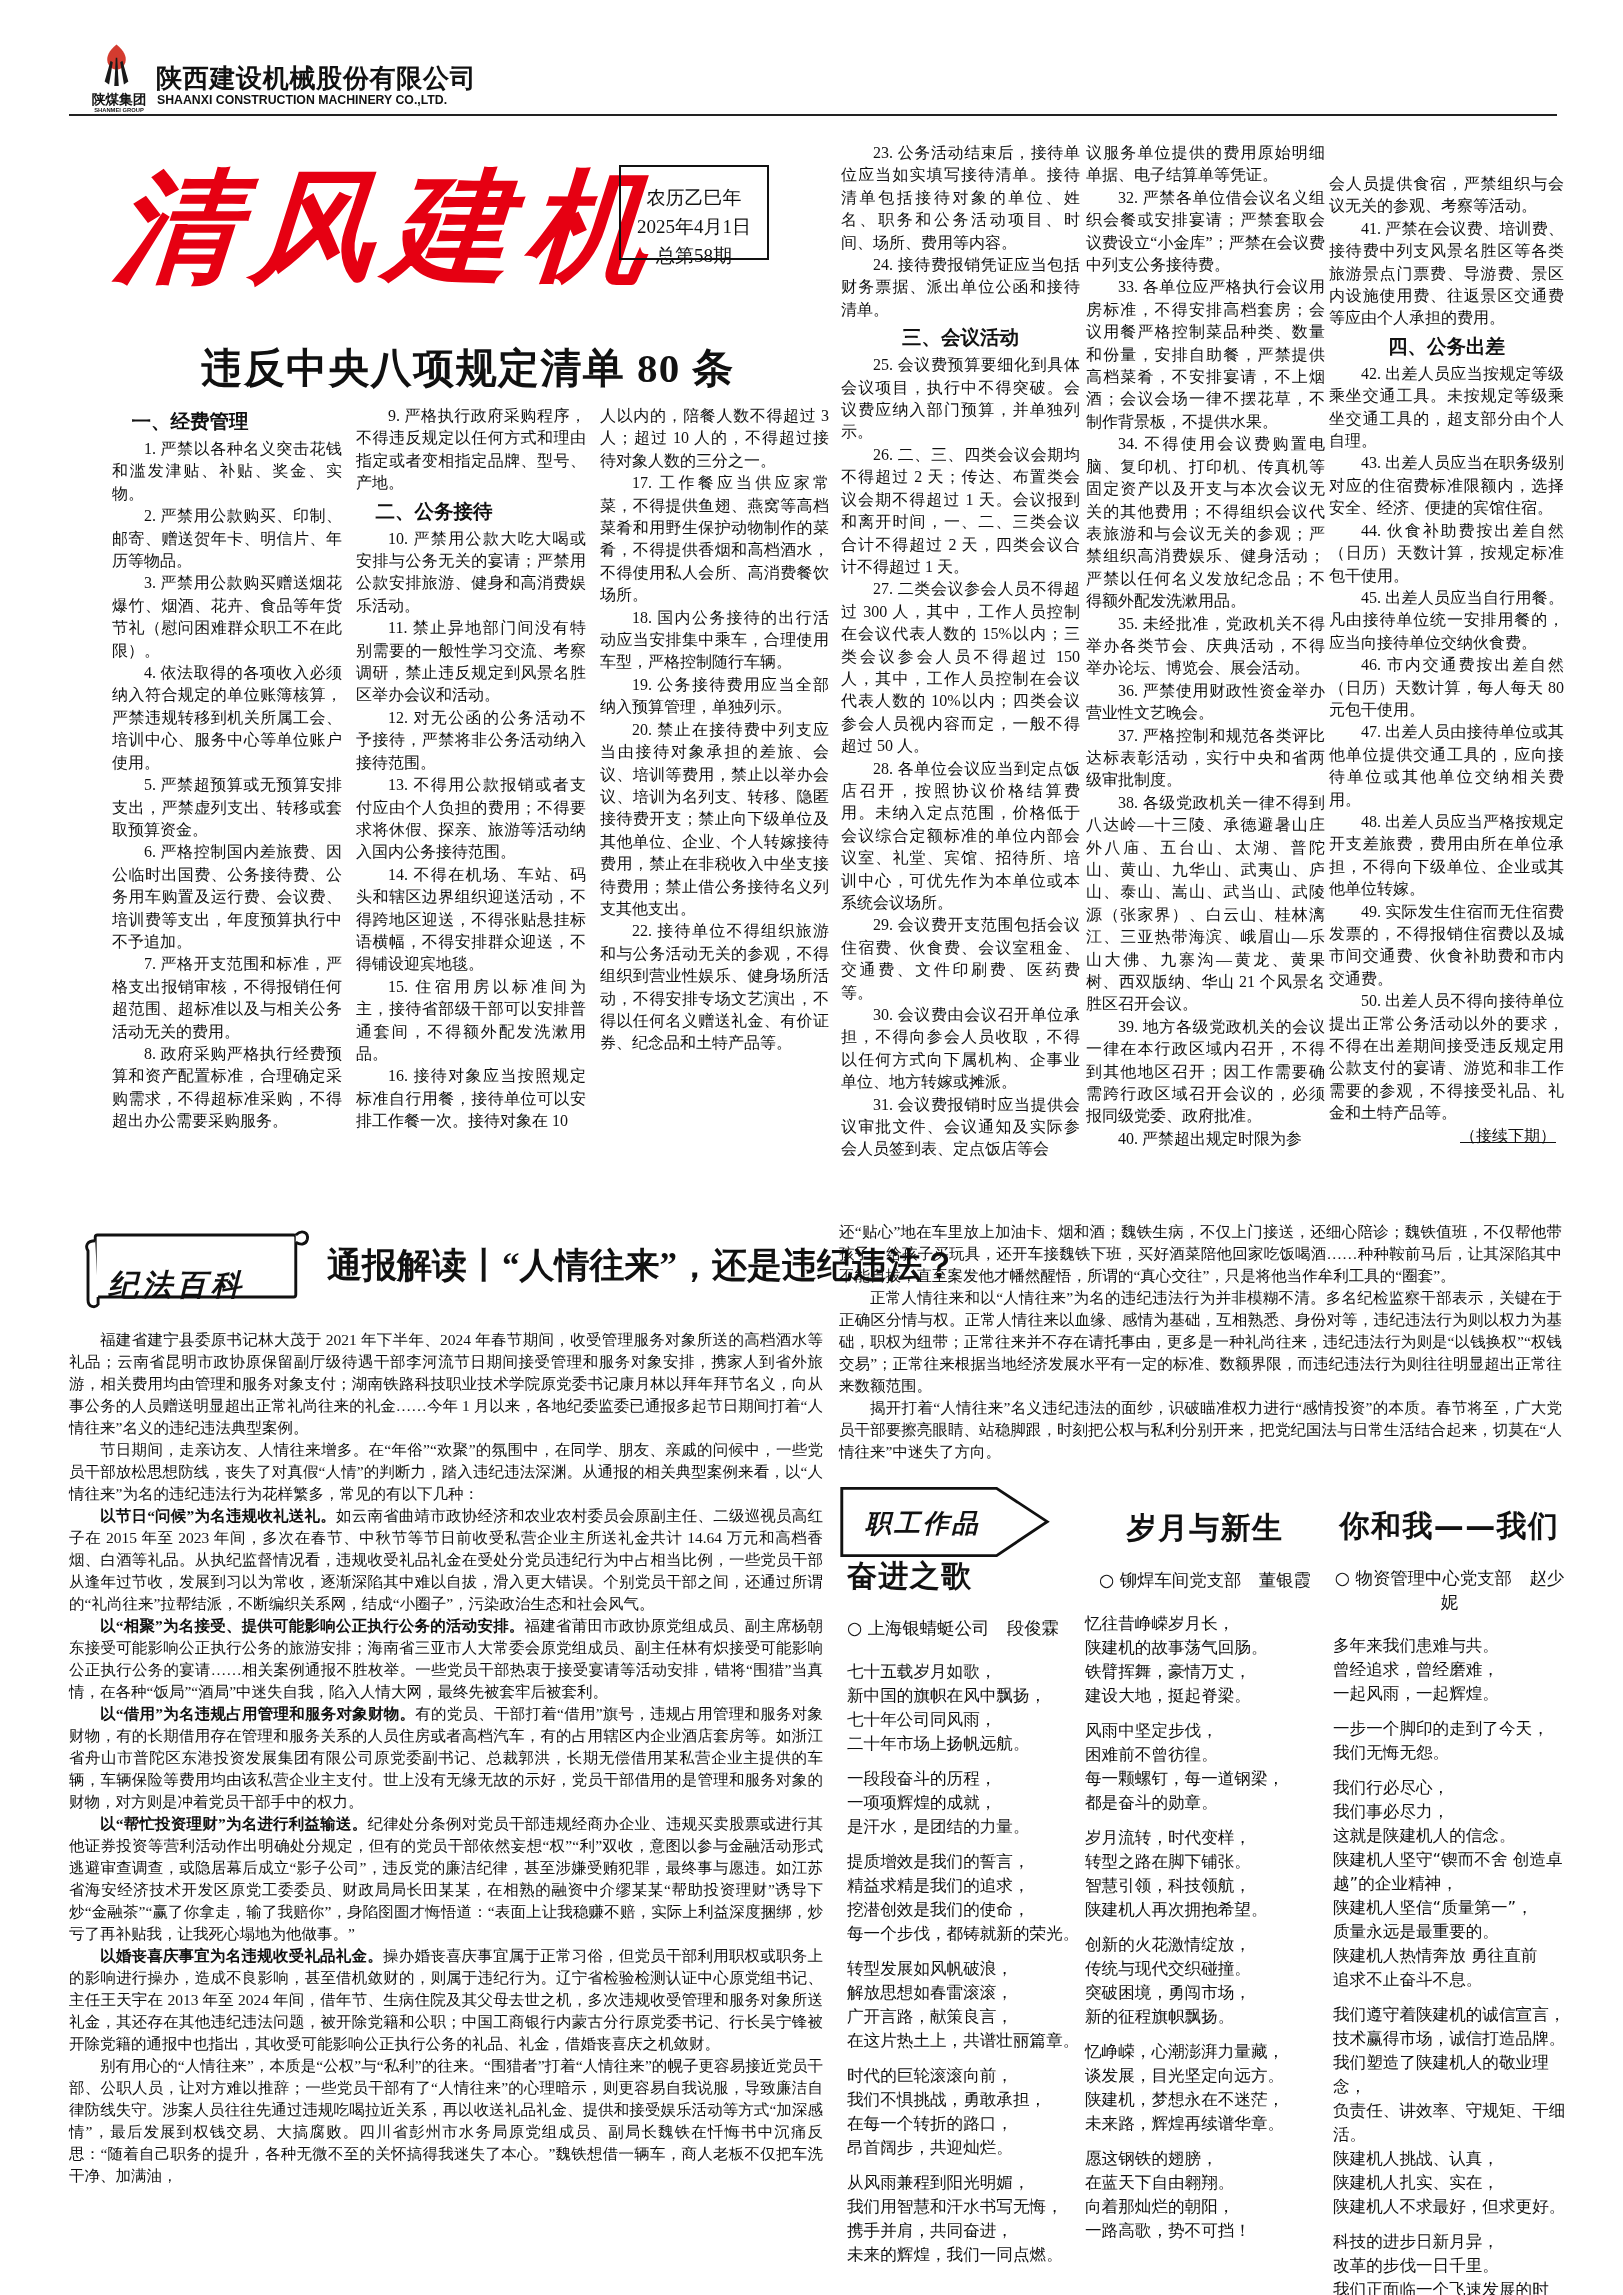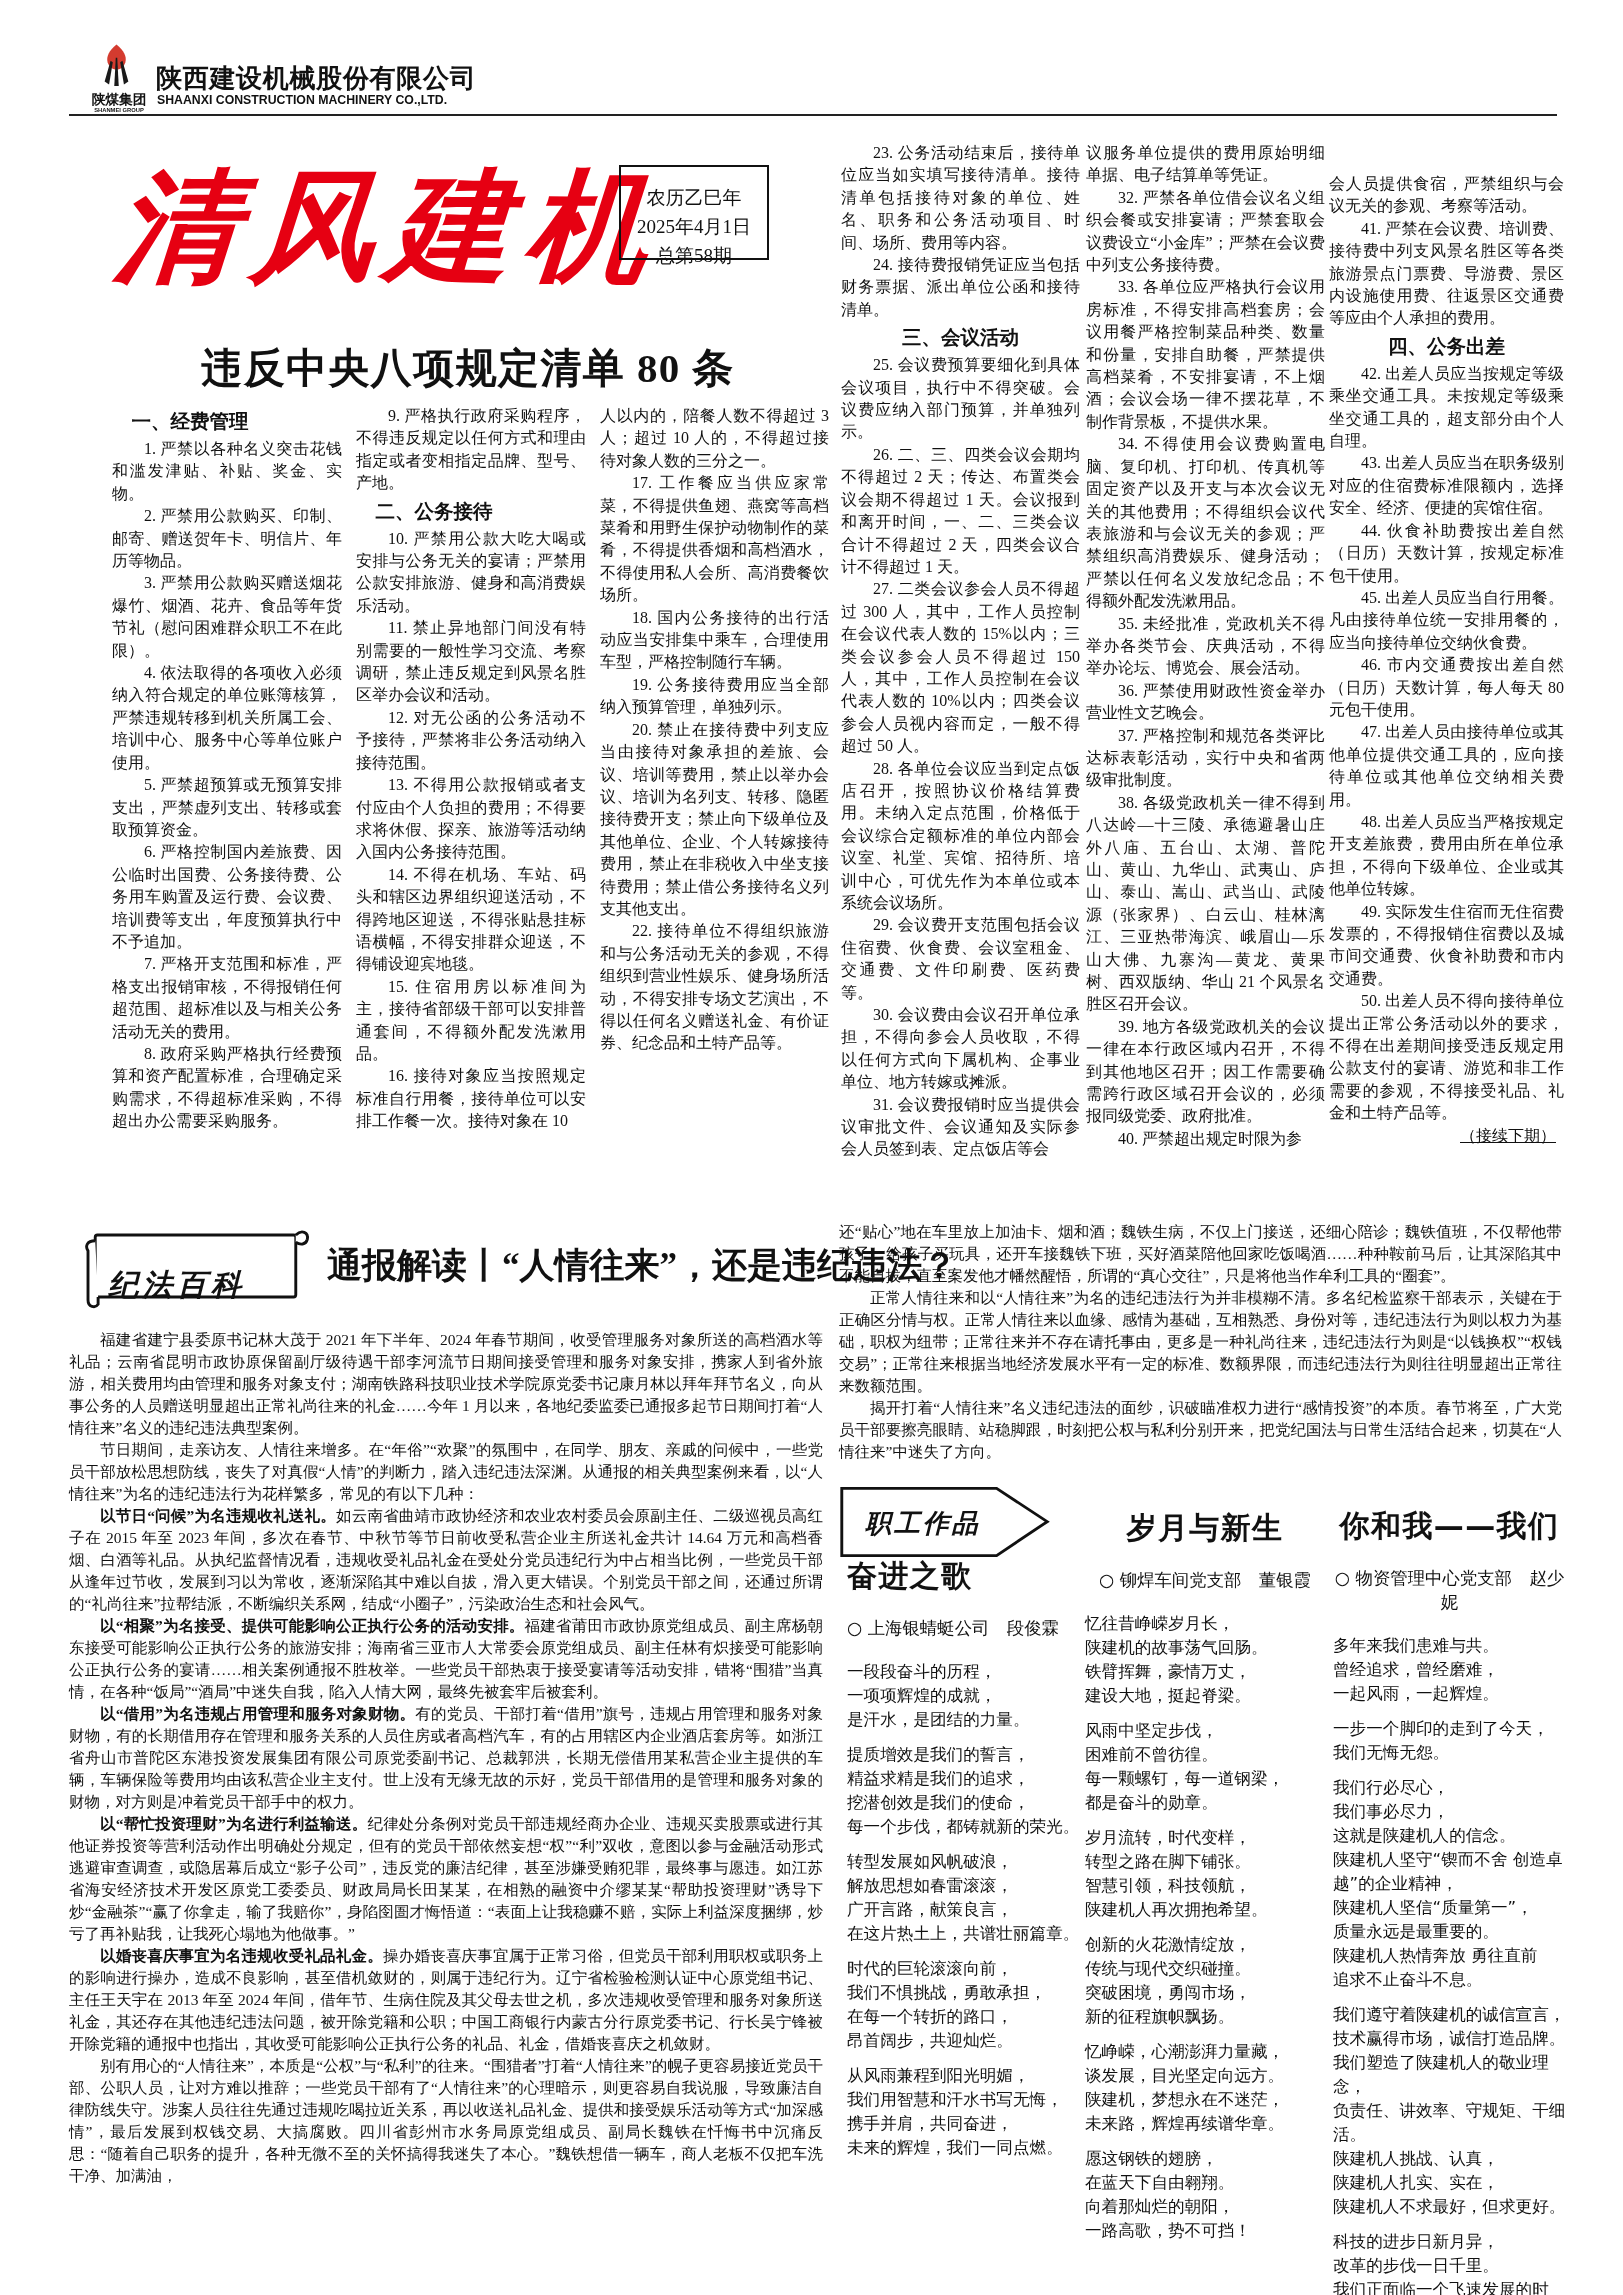--- a/index.html
+++ b/index.html
@@ -184,20 +184,26 @@
 
   <svg class="works-banner" width="217" height="76" viewBox="0 0 300 105">
     <polygon points="8,6 222,6 292,52 222,99 8,99" fill="#fff" stroke="#111" stroke-width="4"></polygon>
   </svg>
   <div class="works-banner-text">职工作品</div>
 
   <div class="poem" style="left:835px;top:1556px;width:240px;margin-left:12px;">
       <div class="poem-title">奋进之歌</div>
       <div class="poem-byline">○  上海银蜻蜓公司　段俊霖</div>
       <div class="stanza">
+        <div class="pline">七十五载岁月如歌，</div>
+        <div class="pline">新中国的旗帜在风中飘扬，</div>
+        <div class="pline">七十年公司同风雨，</div>
+        <div class="pline">二十年市场上扬帆远航。</div>
+      </div>
+      <div class="stanza">
         <div class="pline">一段段奋斗的历程，</div>
         <div class="pline">一项项辉煌的成就，</div>
         <div class="pline">是汗水，是团结的力量。</div>
       </div>
       <div class="stanza">
         <div class="pline">提质增效是我们的誓言，</div>
         <div class="pline">精益求精是我们的追求，</div>
         <div class="pline">挖潜创效是我们的使命，</div>
         <div class="pline">每一个步伐，都铸就新的荣光。</div>
       </div>

